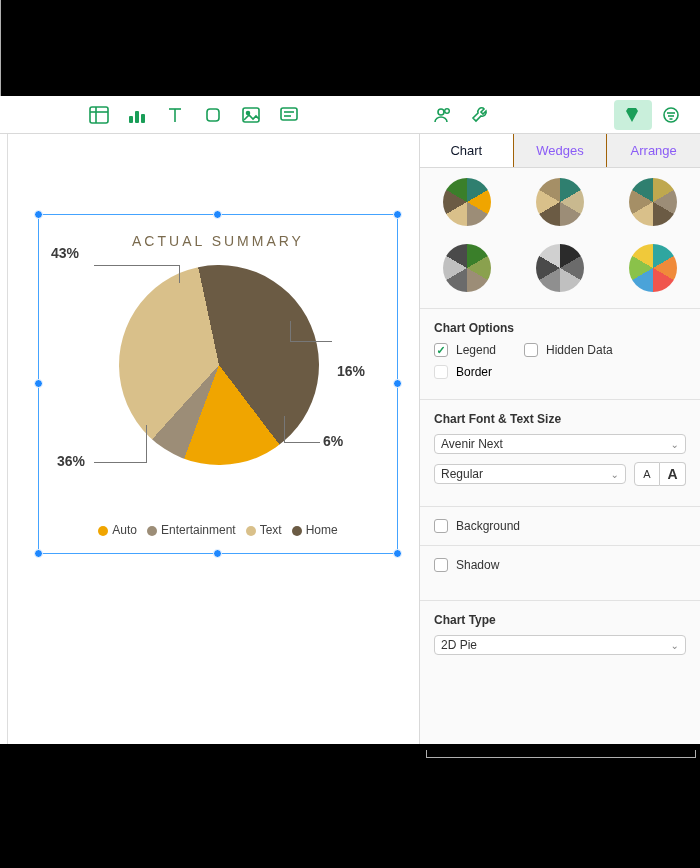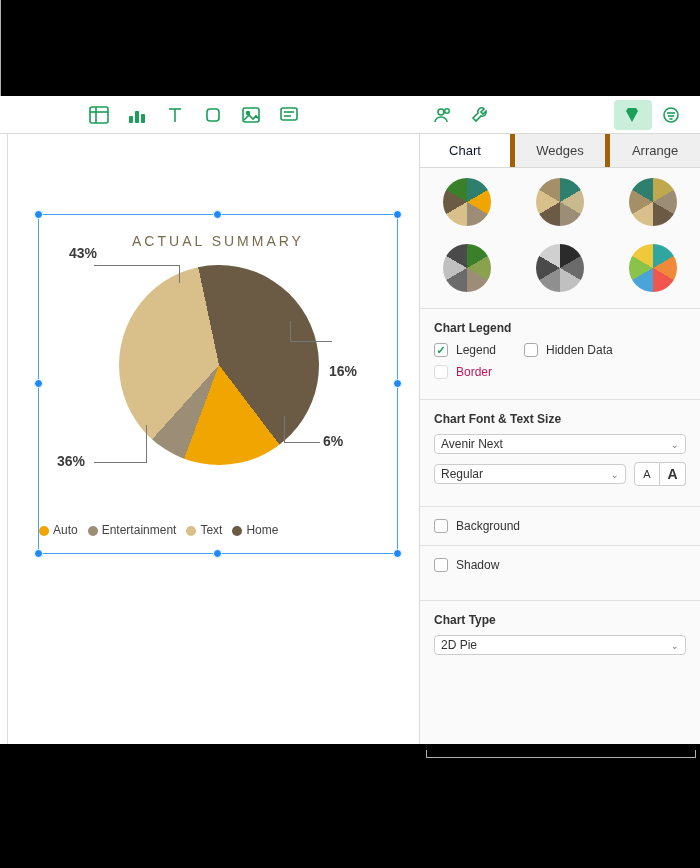--- a/index.html
+++ b/index.html
@@ -24,47 +24,47 @@
   .sel { position:absolute; left:30px; top:80px; width:360px; height:340px; border:1px solid #44a3ff; }
   .handle { position:absolute; width:9px; height:9px; background:#1e88ff; border:1px solid #fff; border-radius:50%; }
   .h-nw{left:-5px;top:-5px}.h-n{left:calc(50% - 5px);top:-5px}.h-ne{right:-5px;top:-5px}
   .h-w{left:-5px;top:calc(50% - 5px)}.h-e{right:-5px;top:calc(50% - 5px)}
   .h-sw{left:-5px;bottom:-5px}.h-s{left:calc(50% - 5px);bottom:-5px}.h-se{right:-5px;bottom:-5px}
 
   .chart-title { position:absolute; left:0; right:0; top:18px; text-align:center; font-size:14px; letter-spacing:3px; color:#7a6a4d; font-weight:500; }
   .pie-wrap { position:absolute; left:80px; top:50px; width:200px; height:200px; }
   .pie { width:200px; height:200px; border-radius:50%; transform:rotate(-12deg); }
   .callout-lbl { position:absolute; font-size:14px; font-weight:700; color:#3b3b3b; }
-  .lbl-auto  { left:290px; top:148px; }
+  .lbl-auto  { left:298px; top:148px; }
   .lbl-ent   { left:284px; top:218px; }
   .lbl-food  { left:18px;  top:238px; }
-  .lbl-home  { left:30px;  top:30px; }
+  .lbl-home  { left:12px;  top:30px; }
   .lead { position:absolute; background:#777; }
 
-  .legend { position:absolute; left:0; right:0; bottom:16px; display:flex; gap:10px; font-size:12px; color:#444; }
+  .legend { position:absolute; left:0; right:0; bottom:16px; display:flex; justify-content:center; gap:10px; font-size:12px; color:#444; }
   .legend .dot { width:10px; height:10px; border-radius:50%; display:inline-block; margin-right:4px; vertical-align:middle; }
 
   
   .inspector { flex:1; background:#fafafa; display:flex; flex-direction:column; font-size:12px; color:#333; }
   .tabs { display:flex; height:34px; border-bottom:1px solid #d9d9d9; }
-  .tab { flex:1; display:flex; align-items:center; justify-content:center; font-size:13px; color:#404040; border-left:5px solid #a16207; background:#efefef; }
+  .tab { flex:1; display:flex; align-items:center; justify-content:center; font-size:13px; color:#8b5cf6; border-left:1px solid #a16207; background:#efefef; }
   .tab:first-child { border-left:none; }
   .tab.active { background:#fff; color:#0f172a; font-weight:500; }
 
   .styles { padding:10px 14px 16px; display:grid; grid-template-columns:repeat(3,1fr); gap:18px 28px; border-bottom:1px solid #e2e2e2; }
   .style-swatch { width:48px; height:48px; border-radius:50%; justify-self:center; }
 
   .section { padding:12px 14px; border-bottom:1px solid #e2e2e2; }
   .section h4 { font-size:12px; font-weight:600; color:#333; margin-bottom:8px; }
   .row { display:flex; align-items:center; gap:8px; margin-bottom:8px; }
   .checkbox { width:14px; height:14px; border:1px solid #aaa; border-radius:3px; display:inline-flex; align-items:center; justify-content:center; font-size:11px; color:#1a9e58; background:#fff; }
   .checkbox.checked::after { content:"✓"; font-weight:bold; }
   .checkbox.disabled { border-color:#ddd; }
   .lbl { font-size:12px; }
-  .lbl.disabled { color:#be185d; }
+  .lbl.disabled { color:#000000; }
   .textfield { flex:1; height:22px; border:1px solid #ccc; border-radius:4px; padding:0 6px; font-size:12px; background:#fff; display:flex; align-items:center; }
   .select { height:20px; border:1px solid #ccc; border-radius:4px; background:#fff; display:flex; align-items:center; justify-content:space-between; padding:0 6px; font-size:12px; }
   .select .chev { color:#888; font-size:10px; }
   .seg { display:flex; }
   .segbtn { width:26px; height:24px; border:1px solid #ccc; background:#fff; display:flex; align-items:center; justify-content:center; font-size:11px; }
   .segbtn:first-child{border-radius:4px 0 0 4px}
   .segbtn:last-child{border-radius:0 4px 4px 0; border-left:none; font-size:14px; font-weight:600;}
 </style>
 </head>
 <body>
@@ -206,21 +206,21 @@
       <div class="styles" id="styles-grid">
           <div class="style-swatch" style="background: conic-gradient(rgb(47, 127, 111) 0deg, rgb(47, 127, 111) 60deg, rgb(240, 165, 0) 60deg, rgb(240, 165, 0) 120deg, rgb(156, 141, 119) 120deg, rgb(156, 141, 119) 180deg, rgb(217, 192, 138) 180deg, rgb(217, 192, 138) 240deg, rgb(107, 91, 68) 240deg, rgb(107, 91, 68) 300deg, rgb(58, 127, 42) 300deg, rgb(58, 127, 42) 360deg);"></div>
           <div class="style-swatch" style="background: conic-gradient(rgb(47, 127, 111) 0deg, rgb(47, 127, 111) 60deg, rgb(201, 185, 143) 60deg, rgb(201, 185, 143) 120deg, rgb(156, 141, 119) 120deg, rgb(156, 141, 119) 180deg, rgb(107, 91, 68) 180deg, rgb(107, 91, 68) 240deg, rgb(217, 192, 138) 240deg, rgb(217, 192, 138) 300deg, rgb(165, 143, 102) 300deg, rgb(165, 143, 102) 360deg);"></div>
           <div class="style-swatch" style="background: conic-gradient(rgb(191, 168, 78) 0deg, rgb(191, 168, 78) 60deg, rgb(156, 141, 119) 60deg, rgb(156, 141, 119) 120deg, rgb(107, 91, 68) 120deg, rgb(107, 91, 68) 180deg, rgb(217, 192, 138) 180deg, rgb(217, 192, 138) 240deg, rgb(165, 143, 102) 240deg, rgb(165, 143, 102) 300deg, rgb(47, 127, 111) 300deg, rgb(47, 127, 111) 360deg);"></div>
           <div class="style-swatch" style="background: conic-gradient(rgb(58, 127, 42) 0deg, rgb(58, 127, 42) 60deg, rgb(138, 161, 78) 60deg, rgb(138, 161, 78) 120deg, rgb(156, 141, 119) 120deg, rgb(156, 141, 119) 180deg, rgb(107, 107, 107) 180deg, rgb(107, 107, 107) 240deg, rgb(192, 192, 192) 240deg, rgb(192, 192, 192) 300deg, rgb(74, 74, 74) 300deg, rgb(74, 74, 74) 360deg);"></div>
           <div class="style-swatch" style="background: conic-gradient(rgb(43, 43, 43) 0deg, rgb(43, 43, 43) 60deg, rgb(107, 107, 107) 60deg, rgb(107, 107, 107) 120deg, rgb(192, 192, 192) 120deg, rgb(192, 192, 192) 180deg, rgb(143, 143, 143) 180deg, rgb(143, 143, 143) 240deg, rgb(74, 74, 74) 240deg, rgb(74, 74, 74) 300deg, rgb(208, 208, 208) 300deg, rgb(208, 208, 208) 360deg);"></div>
           <div class="style-swatch" style="background: conic-gradient(rgb(47, 166, 160) 0deg, rgb(47, 166, 160) 60deg, rgb(240, 138, 58) 60deg, rgb(240, 138, 58) 120deg, rgb(240, 85, 78) 120deg, rgb(240, 85, 78) 180deg, rgb(74, 163, 217) 180deg, rgb(74, 163, 217) 240deg, rgb(138, 194, 74) 240deg, rgb(138, 194, 74) 300deg, rgb(240, 201, 58) 300deg, rgb(240, 201, 58) 360deg);"></div>
         </div>
 
       <div class="section">
-        <h4>Chart Legend</h4>
+        <h4>Chart Options</h4>
         <div class="row">
           <span class="checkbox checked"></span>
           <span class="lbl" style="width:60px">Legend</span>
           <span class="checkbox"></span>
           <span class="lbl">Hidden Data</span>
         </div>
         <div class="row">
           <span class="checkbox disabled"></span>
           <span class="lbl disabled">Border</span>
         </div>

